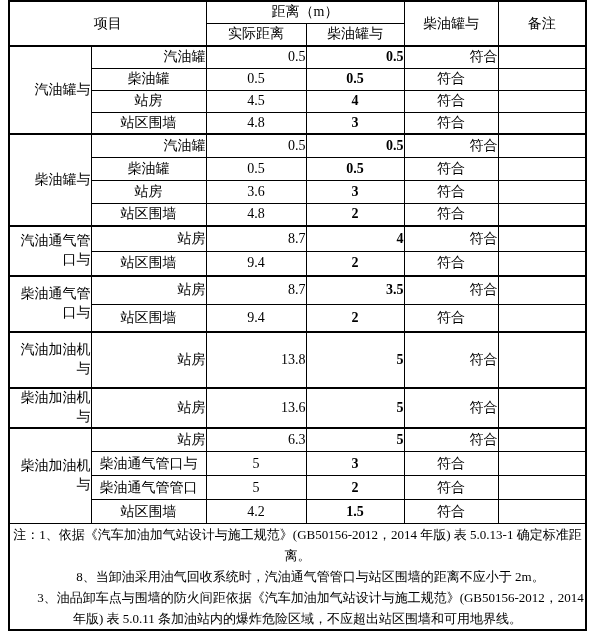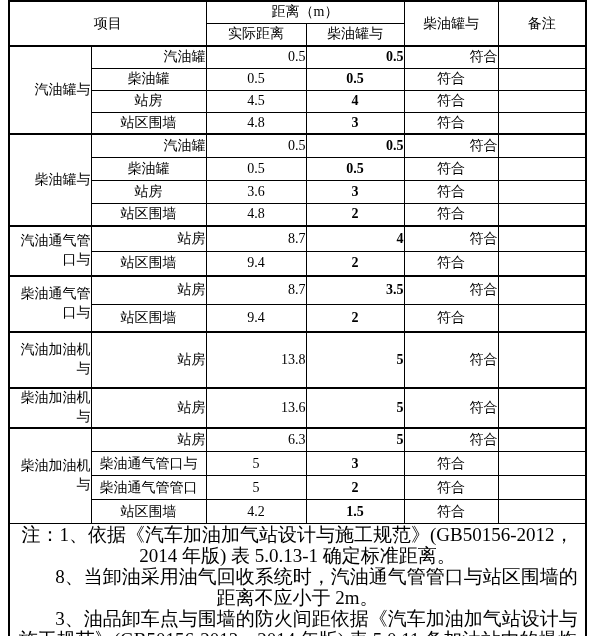--- a/index.html
+++ b/index.html
@@ -37,21 +37,21 @@
   td.std{font-weight:bold;}
   tr.rh22{height:22px;} tr.rh23{height:23px;} tr.rh25{height:25px;padding-left:36px;}
   tr.rh28{height:28px;font-family:Liberation Serif, serif;} tr.rh41{height:56px;} tr.rh42{height:24px;}
   tr.rh24{height:24px;} tr.rhnotes{height:88px;}
   td.notes-cell{
     border-top:2px solid #000;
     text-align:left;vertical-align:top;
     padding:2px 4px 0 4px;
   }
   .notes-cell p{
-    margin:0;font-size:19px;line-height:21px;
+    margin:0;font-size:13px;line-height:21px;
   }
   .notes-cell p.indented{text-indent:2em;}
 </style>
 </head>
 <body>
 
 <div class="page">
 
 
   <table class="fire-table">

